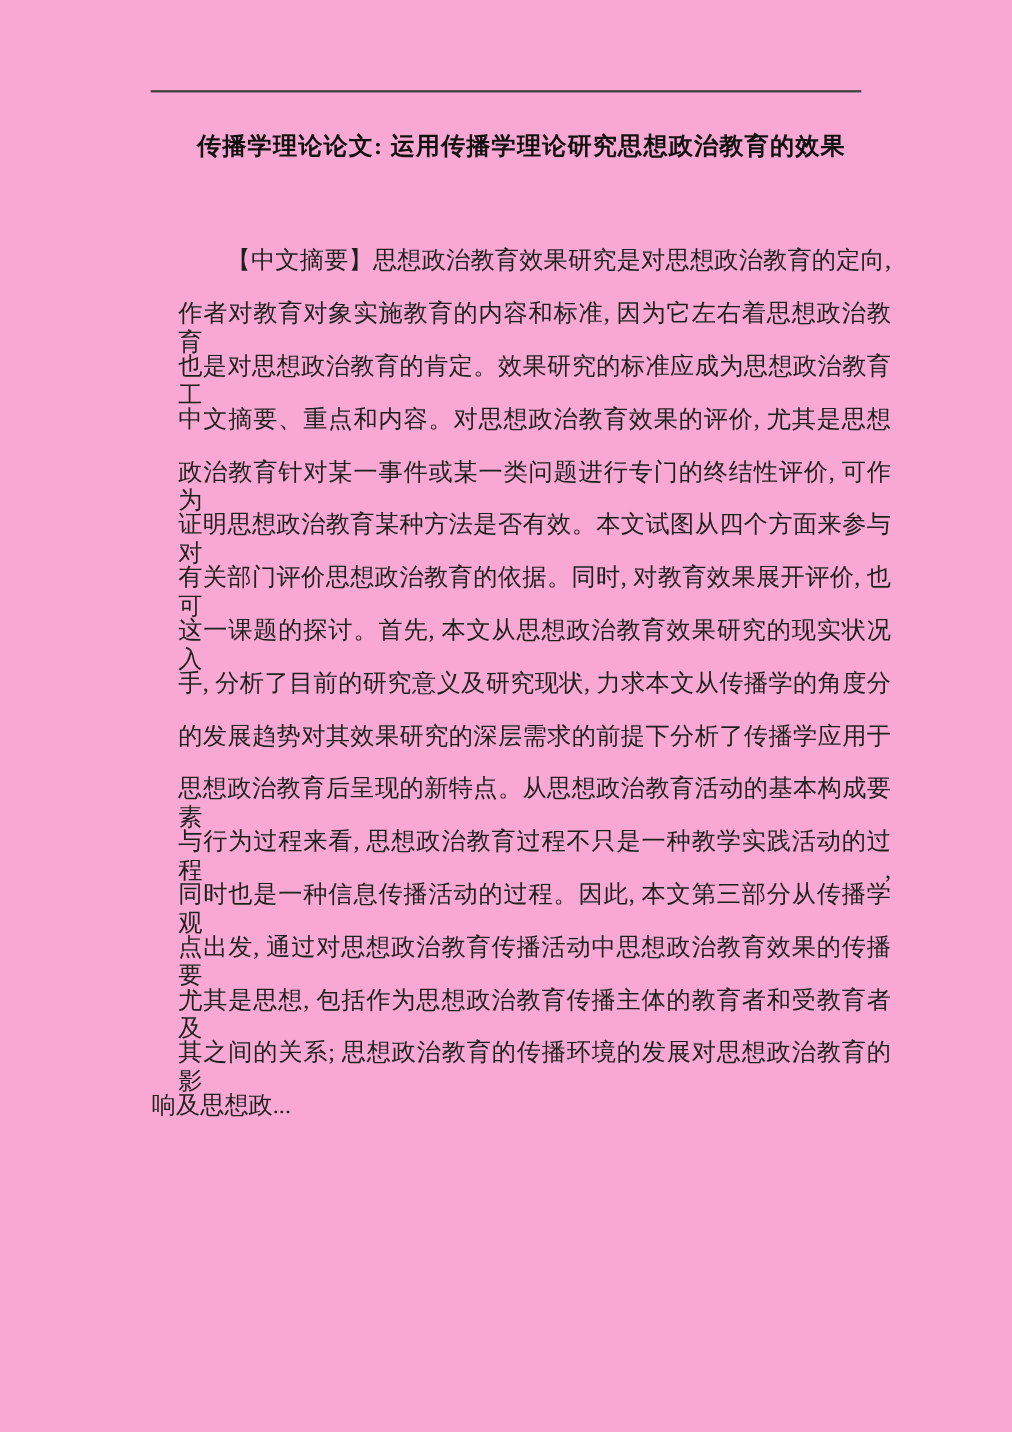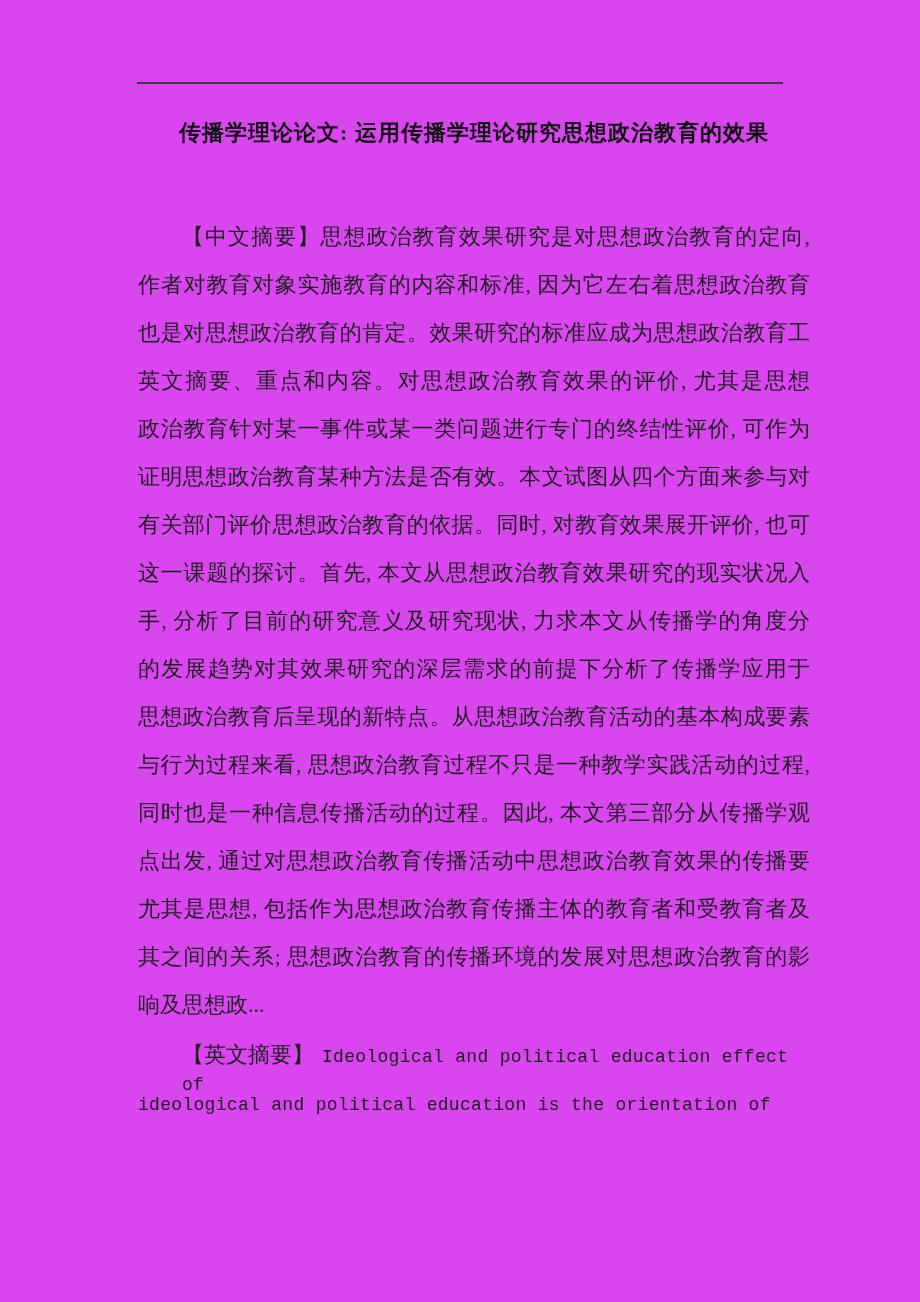--- a/index.html
+++ b/index.html
@@ -1,21 +1,21 @@
 <!DOCTYPE html>
 <html><head>
 <meta charset="utf-8">
 <style>
   * { margin:0; padding:0; box-sizing:border-box; }
   html,body { background:#ffffff; }
   .page {
     position:relative;
     width:920px;
     height:1302px;
-    background:#d946ef;
+    background:#f9a8d4;
     overflow:hidden;
     font-family:"Liberation Serif","DejaVu Serif",serif;
     color:#1f1f1f;
   }
   .top-rule {
     position:absolute;
     left:137px;
     top:82px;
     width:646px;
     height:2px;
@@ -42,20 +42,21 @@
   .line {
     height:48px;
     line-height:26px;
     font-size:22px;
     white-space:normal;
     overflow:visible;
   }
   .j {
     text-align:justify;
     text-align-last:justify;
+    margin-left:24px;
   }
   .indent { padding-left:44px; }
   .en-paragraph { margin-top:2px; }
   .latin {
     font-family:"Liberation Mono","DejaVu Sans Mono",monospace;
     font-size:18px;
     letter-spacing:0.3px;
   }
   .en-first .latin { margin-left:8px; }
 </style>
@@ -67,35 +68,31 @@
   <div class="top-rule"></div>
 
   <h1 class="doc-title">传播学理论论文: 运用传播学理论研究思想政治教育的效果</h1>
 
   <div class="body-text">
 
     <div class="zh-paragraph">
       <div class="line j indent"><span>【中文摘要】</span><span>思想政治教育效果研究是对思想政治教育的定向,</span></div>
       <div class="line j">作者对教育对象实施教育的内容和标准, 因为它左右着思想政治教育</div>
       <div class="line j">也是对思想政治教育的肯定。效果研究的标准应成为思想政治教育工</div>
-      <div class="line j">英文摘要、重点和内容。对思想政治教育效果的评价, 尤其是思想</div>
+      <div class="line j">中文摘要、重点和内容。对思想政治教育效果的评价, 尤其是思想</div>
       <div class="line j">政治教育针对某一事件或某一类问题进行专门的终结性评价, 可作为</div>
       <div class="line j">证明思想政治教育某种方法是否有效。本文试图从四个方面来参与对</div>
       <div class="line j">有关部门评价思想政治教育的依据。同时, 对教育效果展开评价, 也可</div>
       <div class="line j">这一课题的探讨。首先, 本文从思想政治教育效果研究的现实状况入</div>
       <div class="line j">手, 分析了目前的研究意义及研究现状, 力求本文从传播学的角度分</div>
       <div class="line j">的发展趋势对其效果研究的深层需求的前提下分析了传播学应用于</div>
       <div class="line j">思想政治教育后呈现的新特点。从思想政治教育活动的基本构成要素</div>
       <div class="line j">与行为过程来看, 思想政治教育过程不只是一种教学实践活动的过程,</div>
       <div class="line j">同时也是一种信息传播活动的过程。因此, 本文第三部分从传播学观</div>
       <div class="line j">点出发, 通过对思想政治教育传播活动中思想政治教育效果的传播要</div>
       <div class="line j">尤其是思想, 包括作为思想政治教育传播主体的教育者和受教育者及</div>
       <div class="line j">其之间的关系; 思想政治教育的传播环境的发展对思想政治教育的影</div>
       <div class="line">响及思想政...</div>
     </div>
 
-    <div class="en-paragraph">
-      <div class="line indent en-first"><span>【英文摘要】</span><span class="latin">Ideological and political education effect of</span></div>
-      <div class="line"><span class="latin">ideological and political education is the orientation of</span></div>
-    </div>
 
   </div>
 </div>
 
 </body></html>

